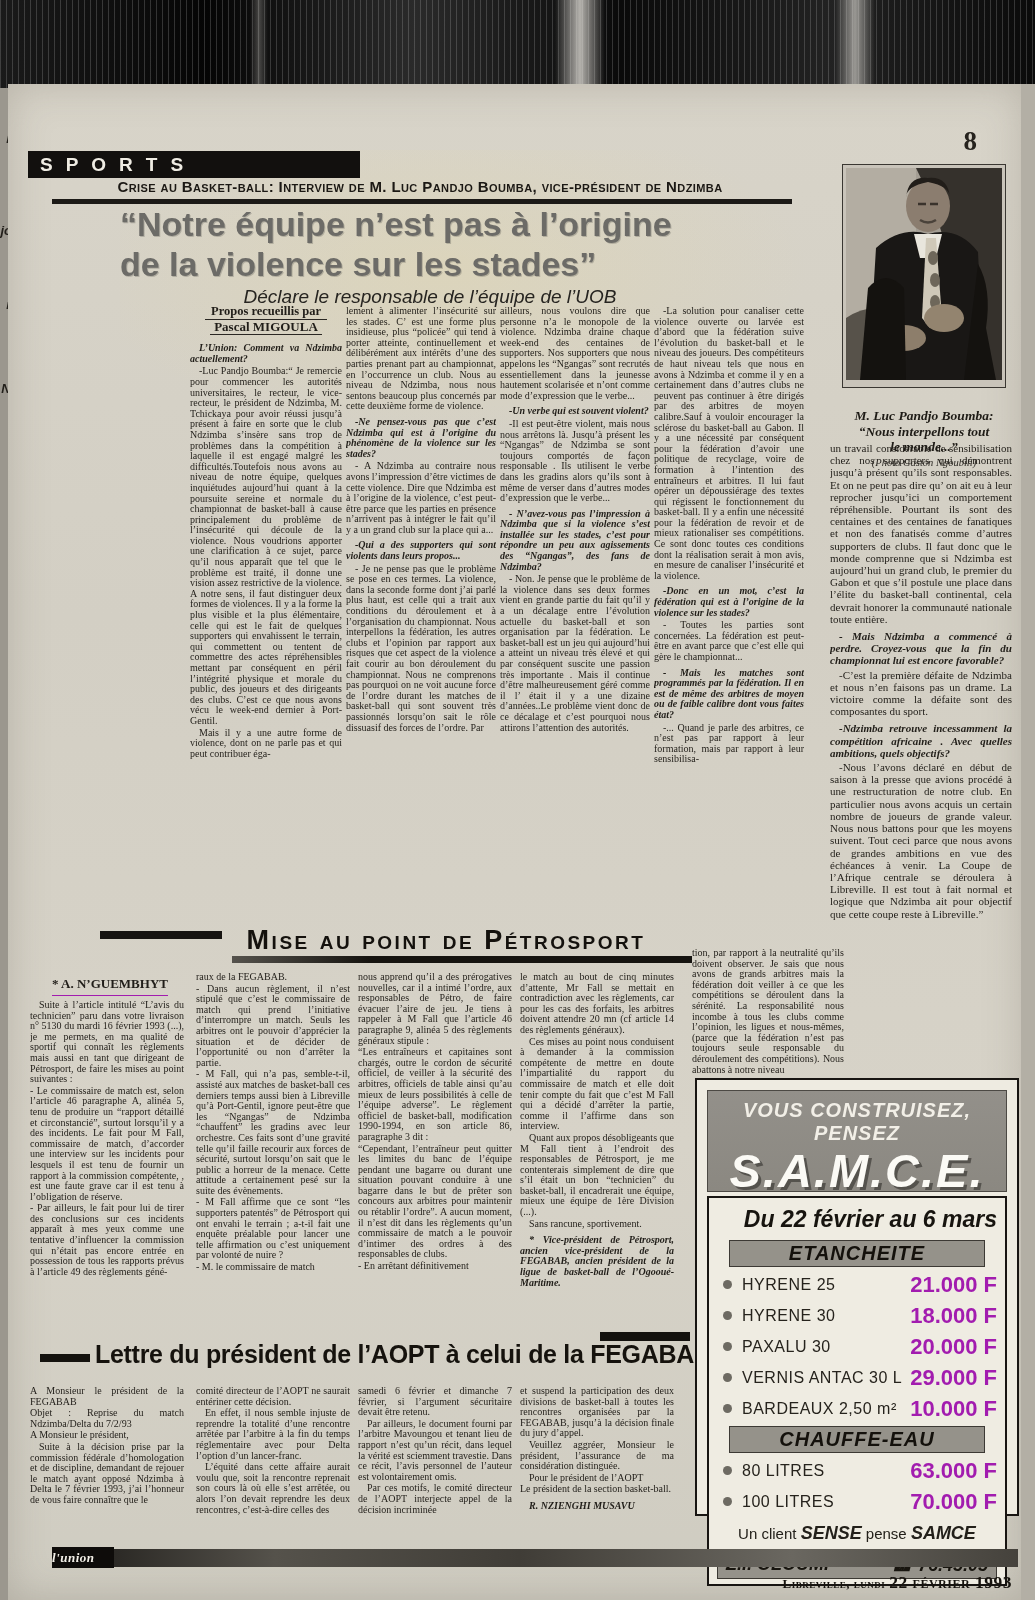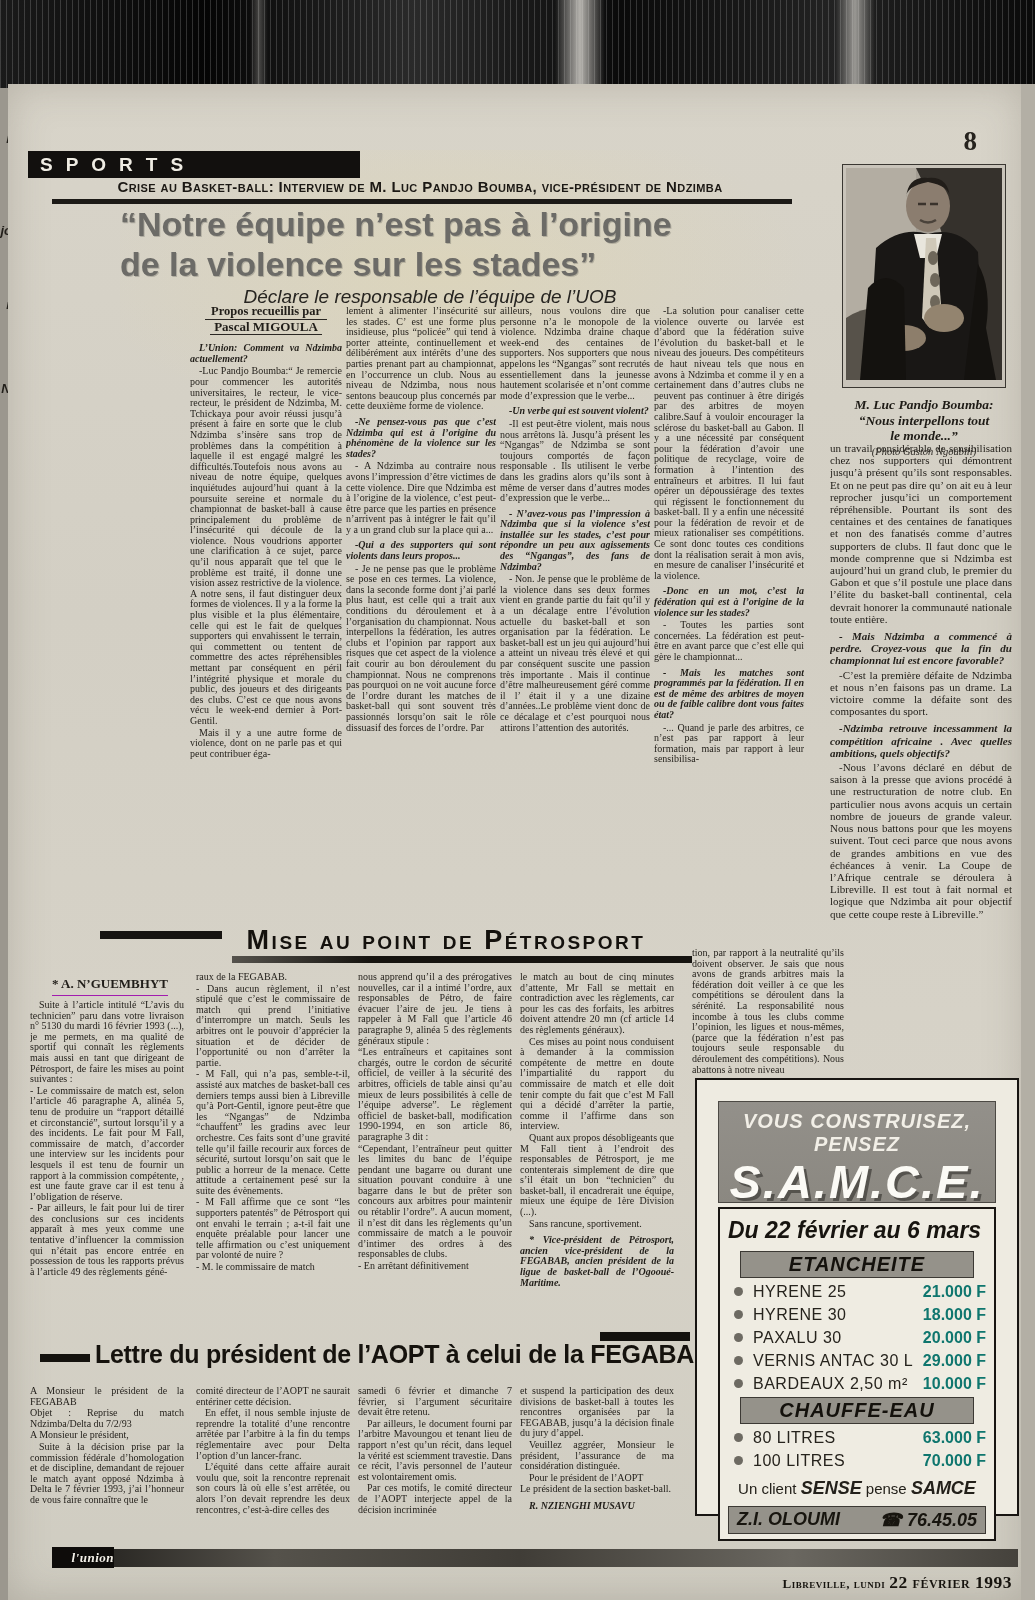--- a/index.html
+++ b/index.html
@@ -46,21 +46,21 @@
   #byline .bl2{display:inline-block;font-weight:bold;font-size:13px;border-bottom:1px solid #2a2723;padding:2px 4px 2px;}
   #col1{left:190px;top:306px;width:152px;height:638px;}
   #col2{left:346px;top:306px;width:150px;height:638px;}
   #col3{left:500px;top:306px;width:150px;height:638px;}
   #col4{left:654px;top:306px;width:150px;height:640px;}
   #col4b{left:692px;top:948px;width:152px;height:126px;}
   #rightcol{left:830px;top:442px;width:182px;height:620px;font-size:11px;line-height:12.2px;}
   
   #photoblock{left:842px;top:164px;width:164px;}
   #photoframe{border:1px solid #3a3732;background:#c9c4ba;padding:3px;}
-  #caption{margin-top:9px;text-align:center;font-weight:bold;font-style:italic;font-size:13.5px;line-height:15.5px;color:#1e1b16;}
+  #caption{margin-top:20px;text-align:center;font-weight:bold;font-style:italic;font-size:13.5px;line-height:15.5px;color:#1e1b16;}
   #credit{text-align:center;font-style:italic;font-size:10.5px;margin-top:2px;color:#2a2722;}
   
   #petrobar-l{left:100px;top:931px;width:122px;height:8px;background:#161411;}
   #petrotitle{left:200px;top:925px;width:492px;text-align:center;font-family:"Liberation Sans",sans-serif;
     font-weight:bold;font-size:27px;font-variant:small-caps;letter-spacing:2.5px;color:#14110d;white-space:nowrap;}
   #petrobar-b{left:232px;top:956px;width:460px;height:7px;background:linear-gradient(90deg,#55524c,#15130f 30%,#15130f);}
   #petrobyline{left:36px;top:974px;width:148px;text-align:center;}
   #petrobyline span{display:inline-block;font-weight:bold;font-size:13px;border-bottom:1px solid #a21caf;padding-bottom:3px;}
   #pcol1{left:30px;top:1000px;width:154px;height:364px;}
   #pcol2{left:196px;top:972px;width:154px;height:392px;}
@@ -70,43 +70,43 @@
   #aoptbar-r{left:600px;top:1332px;width:90px;height:9px;background:#14120e;}
   #aoptbar-l{left:40px;top:1354px;width:50px;height:8px;background:#14120e;}
   #aopttitle{left:95px;top:1340px;width:610px;font-family:"Liberation Sans",sans-serif;font-weight:bold;
     font-size:25px;letter-spacing:-.3px;color:#15120d;white-space:nowrap;}
   #lcol1{left:30px;top:1386px;width:154px;height:160px;}
   #lcol2{left:196px;top:1386px;width:154px;height:160px;}
   #lcol3{left:358px;top:1386px;width:154px;height:160px;}
   #lcol4{left:520px;top:1386px;width:154px;height:160px;}
   
   #ad{left:695px;top:1078px;width:324px;height:438px;box-sizing:border-box;border:2px solid #181512;
-      background:#eeebe1;font-family:"Liberation Sans",sans-serif;padding:21px;}
+      background:#eeebe1;font-family:"Liberation Sans",sans-serif;padding:10px;}
   #adtop{background:linear-gradient(180deg,#93908a,#8b8881);height:100px;text-align:center;
       border:1px solid #4c4944;}
   #adtag{font-style:italic;font-weight:bold;font-size:20px;color:#f2efe7;padding-top:8px;letter-spacing:1px;}
   #adbrand{font-style:italic;font-weight:900;font-size:47px;color:#fbfaf5;letter-spacing:2px;
       text-shadow:3px 3px 0 rgba(40,38,34,.55);line-height:52px;}
   #adbody{border:2px solid #181512;margin-top:4px;padding:5px 8px;background:#efece2;}
-  #addates{text-align:left;font-weight:bold;font-style:italic;font-size:23px;color:#17140f;padding:3px 0 5px;}
+  #addates{text-align:right;font-weight:bold;font-style:italic;font-size:23px;color:#17140f;padding:3px 0 5px;}
   .adband{background:#95928a;border:1px solid #3c3934;text-align:center;font-weight:bold;font-style:italic;
       font-size:20px;letter-spacing:1px;color:#14110c;padding:1px 0;margin:2px 12px;}
   .ad-row{display:flex;align-items:center;padding:2.5px 0;}
   .ad-bullet{width:9px;height:9px;border-radius:50%;background:#6d6a62;margin:0 10px 0 6px;flex:none;}
   .ad-pname{font-size:16px;letter-spacing:.5px;color:#26231d;flex:1;}
-  .ad-price{font-weight:bold;font-size:16px;color:#0f766e;}
+  .ad-price{font-weight:bold;font-size:22px;color:#a21caf;}
   #adsense{text-align:center;font-size:15px;color:#23201a;padding:6px 0 4px;}
   #adsense b{font-style:italic;font-size:18px;}
   #adbottom{background:#95928a;border:1px solid #3c3934;display:flex;justify-content:space-between;
       font-weight:bold;font-style:italic;font-size:18px;color:#18150f;padding:2px 8px;margin-top:3px;}
   
   #botband{left:112px;top:1549px;width:906px;height:18px;
       background:linear-gradient(90deg,#2b2925,#55524b 18%,#403d37 45%,#6a6760 75%,#45423c);}
   #unionlogo{left:52px;top:1547px;width:62px;height:21px;background:#0e0c0a;color:#f3f0e8;
-      font-style:italic;font-weight:bold;font-size:13px;line-height:21px;text-align:right;letter-spacing:.5px;}
+      font-style:italic;font-weight:bold;font-size:13px;line-height:21px;text-align:left;letter-spacing:.5px;}
   #footerdate{left:600px;top:1572px;width:412px;text-align:right;white-space:nowrap;color:#16130e;}
   #footerdate .fp{font-variant:small-caps;font-weight:bold;font-size:13px;letter-spacing:.5px;}
   #footerdate .fd{font-variant:small-caps;font-weight:bold;font-size:17.5px;letter-spacing:.5px;}
 </style>
 </head>
 <body>
 
 <div id="page">
   <div id="topscan"></div>
   <div class="streak" style="left:555px;width:50px;"></div>

